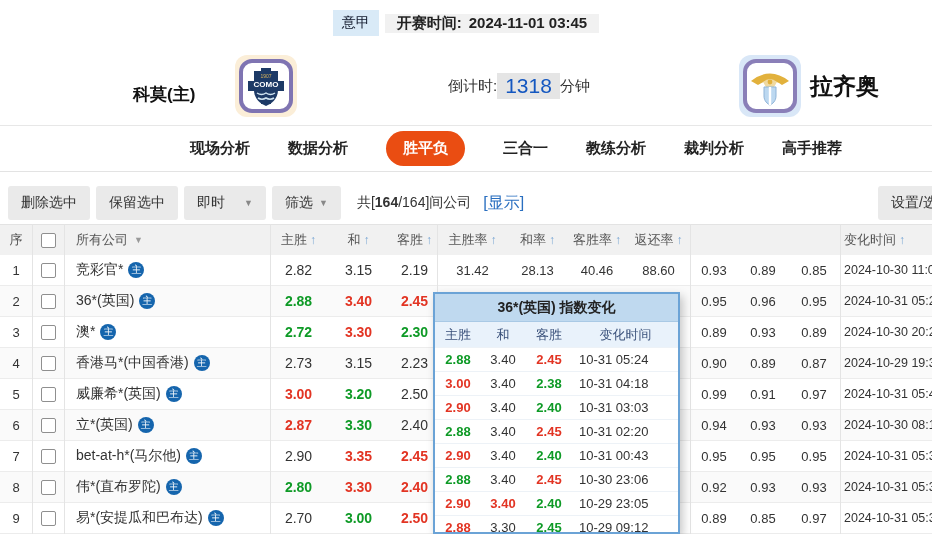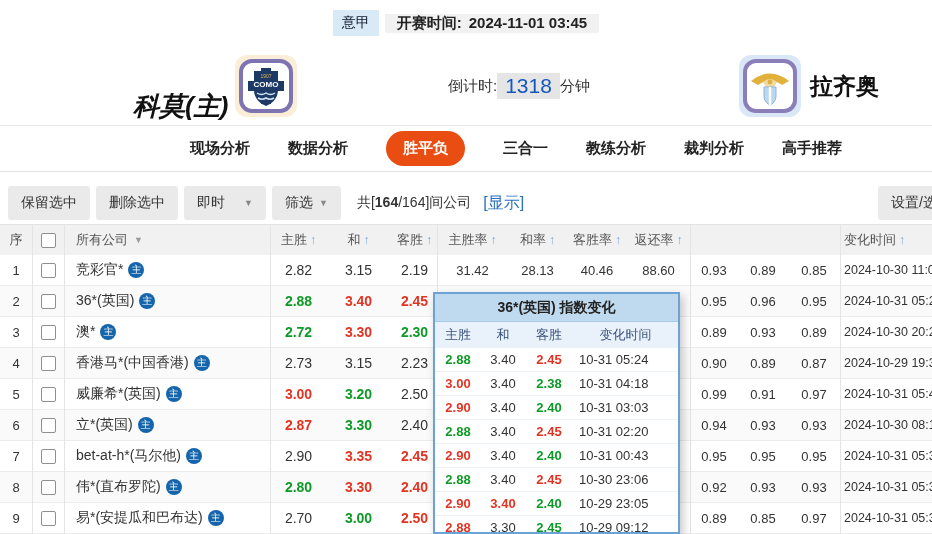--- a/index.html
+++ b/index.html
@@ -6,21 +6,21 @@
   .screen{position:relative;width:932px;height:534px;background:#fff;overflow:hidden;
           font-family:"Liberation Sans","DejaVu Sans",sans-serif;color:#333;}
 
   
   .topbar{position:absolute;top:10px;left:0;width:100%;display:flex;justify-content:center;align-items:center;gap:6px;}
   .league-badge{background:#d9eaf7;color:#0f172a;font-size:14px;padding:4px 9px;}
   .kickoff{background:#f1f1f1;color:#222;font-size:15px;font-weight:bold;padding:0 12px;display:flex;gap:7px;}
 
   
   .match-header{position:absolute;top:45px;left:0;width:100%;height:80px;border-bottom:1px solid #e7e7e7;}
-  .home-name{position:absolute;left:133px;top:44px;font-size:26px;font-weight:bold;color:#111;font-style:italic;}
+  .home-name{position:absolute;left:133px;top:38px;font-size:17px;font-weight:bold;color:#111;}
   .away-name{position:absolute;left:810px;top:26px;font-size:23px;font-weight:bold;color:#111;}
   .crest{position:absolute;top:9px;width:64px;height:64px;}
   .crest.home{left:234px;} .crest.away{left:738px;}
   .countdown{position:absolute;left:448px;top:28px;display:flex;align-items:center;gap:0;}
   .countdown .lbl{font-size:15px;color:#333;}
   .countdown .val{font-size:21px;font-weight:normal;color:#1457c0;background:#e5e5e5;padding:1px 8px;}
   .countdown .unit{font-size:15px;color:#333;}
 
   
   .tabs{position:absolute;top:126px;left:0;width:100%;height:45px;border-bottom:1px solid #e3e3e3;}
@@ -138,22 +138,22 @@
         <div class="tab tab-active">胜平负</div>
         <div class="tab">三合一</div>
         <div class="tab">教练分析</div>
         <div class="tab">裁判分析</div>
         <div class="tab">高手推荐</div>
       </div>
   </div>
 
   <div class="toolbar">
     <div class="toolbar-left">
+      <button class="btn">删除选中</button>
       <button class="btn">保留选中</button>
-      <button class="btn">删除选中</button>
       <button class="btn dd dd-live">
         <span>即时</span>
         <span class="caret">▼</span>
       </button>
       <button class="btn dd">
         <span>筛选</span>
         <span class="caret">▼</span>
       </button>
       <span class="count-text"><span>共[</span><b>164</b><span>/164]间公司</span></span>
       <a class="show-link" href="#">[显示]</a>

